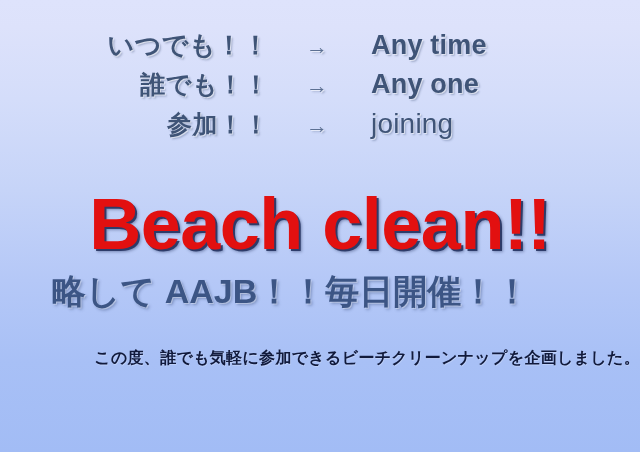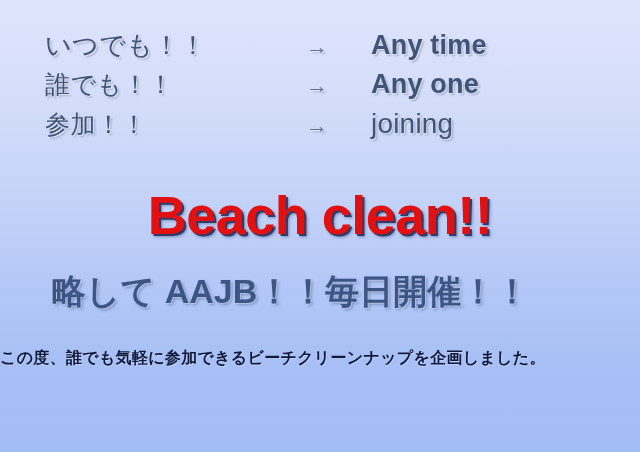--- a/index.html
+++ b/index.html
@@ -39,22 +39,23 @@
   .map-row {
     display: flex;
     align-items: baseline;
     justify-content: center;
     height: 40px;
     color: #3f5477;
     text-shadow: 1px 1px 0 rgba(255,255,255,0.55), 2px 2px 2px rgba(40,60,100,0.30);
   }
   .map-jp {
     width: 224px;
+    text-align: right;
     font-size: 26px;
-    font-weight: 400;
+    font-weight: 700;
     letter-spacing: 0.5px;
     white-space: nowrap;
   }
   .map-arrow {
     width: 96px;
     text-align: center;
     font-size: 22px;
     color: #5c7093;
     font-weight: 400;
   }
@@ -73,21 +74,21 @@
   .row-3 .map-jp { font-size: 25px; }
   .row-3 .map-en { font-weight: 400; font-size: 28px; }
 
   
   .headline {
     position: absolute;
     top: 188px;
     left: 0;
     width: 640px;
     text-align: center;
-    font-size: 54px;
+    font-size: 72px;
     font-weight: 700;
     color: #e21010;
     letter-spacing: -0.5px;
     line-height: 1.0;
     text-shadow: 2px 2px 0 rgba(30,45,90,0.85), 3px 3px 3px rgba(25,40,85,0.40);
     white-space: nowrap;
   }
 
   
   .subhead {
@@ -105,21 +106,21 @@
     text-shadow: 1px 1px 0 rgba(255,255,255,0.35), 2px 2px 3px rgba(30,50,95,0.35);
     white-space: nowrap;
   }
 
   
   .body-para {
     position: absolute;
     top: 344px;
     left: 0;
     width: 640px;
-    text-align: left;
+    text-align: right;
   }
   .body-line {
     display: block;
     font-size: 16px;
     font-weight: 700;
     color: #111a3c;
     line-height: 27px;
     letter-spacing: 0.3px;
     white-space: nowrap;
     text-shadow: 0.5px 0.5px 0 rgba(255,255,255,0.25);

